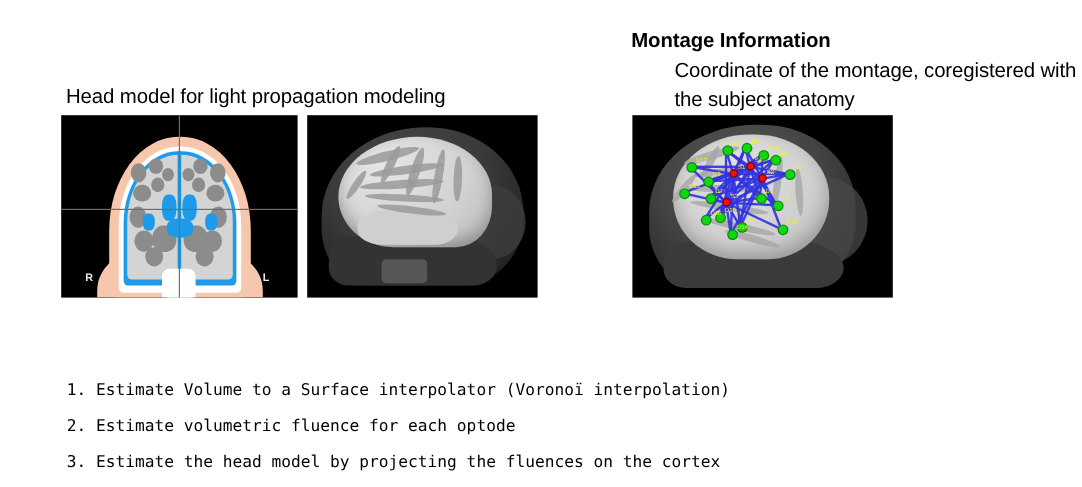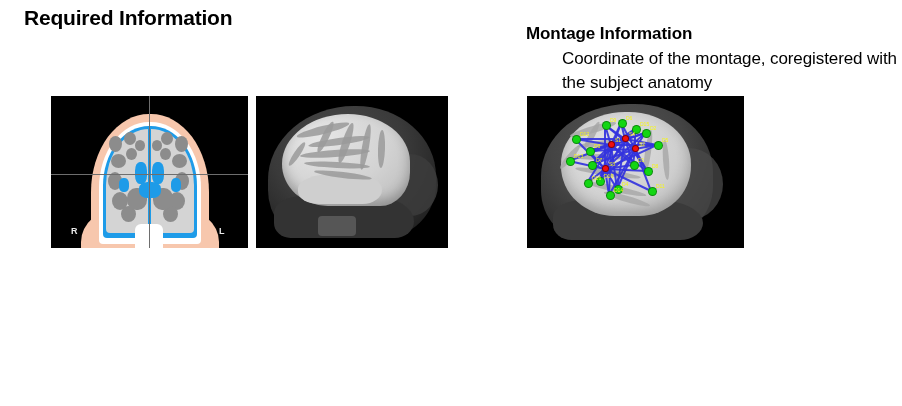--- a/index.html
+++ b/index.html
@@ -285,22 +285,22 @@
     color: #f5f51a;
     white-space: nowrap;
     line-height: 1;
   }
 </style>
 </head>
 <body>
 
 <div class="slide">
 
-  <div class="h-required">Required Information</div>
-
+
+  <div class="sub-anatomical">Head model for light propagation modeling</div>
 
   <div class="h-montage">Montage Information</div>
   <div class="sub-montage">Coordinate of the montage, coregistered with the subject anatomy</div>
 
   <div class="panel" id="panel-mri">
     <div class="mri-scalp"></div>
     <div class="mri-scalp-flare"></div>
     <div class="mri-skull"></div>
     <div class="mri-csf"></div>
     <div class="mri-wm"></div>
@@ -476,14 +476,19 @@
         <div class="opt-label" style="left: 88px; top: 42px;">S1</div>
         <div class="optode src" style="left: 106px; top: 50px;"></div>
         <div class="opt-label" style="left: 112px; top: 46px;">S2</div>
         <div class="optode src" style="left: 76px; top: 70px;"></div>
         <div class="opt-label" style="left: 82px; top: 66px;">S3</div>
         <div class="optode src" style="left: 96px; top: 40px;"></div>
         <div class="opt-label" style="left: 102px; top: 36px;">S4</div>
       </div>
   </div>
 
+  <ol class="pipeline-list" id="pipeline-list">
+      <li>Estimate Volume to a Surface interpolator (Voronoï interpolation)</li>
+      <li>Estimate volumetric fluence for each optode</li>
+      <li>Estimate the head model by projecting the fluences on the cortex</li>
+    </ol>
 
 </div>
 
 </body></html>

